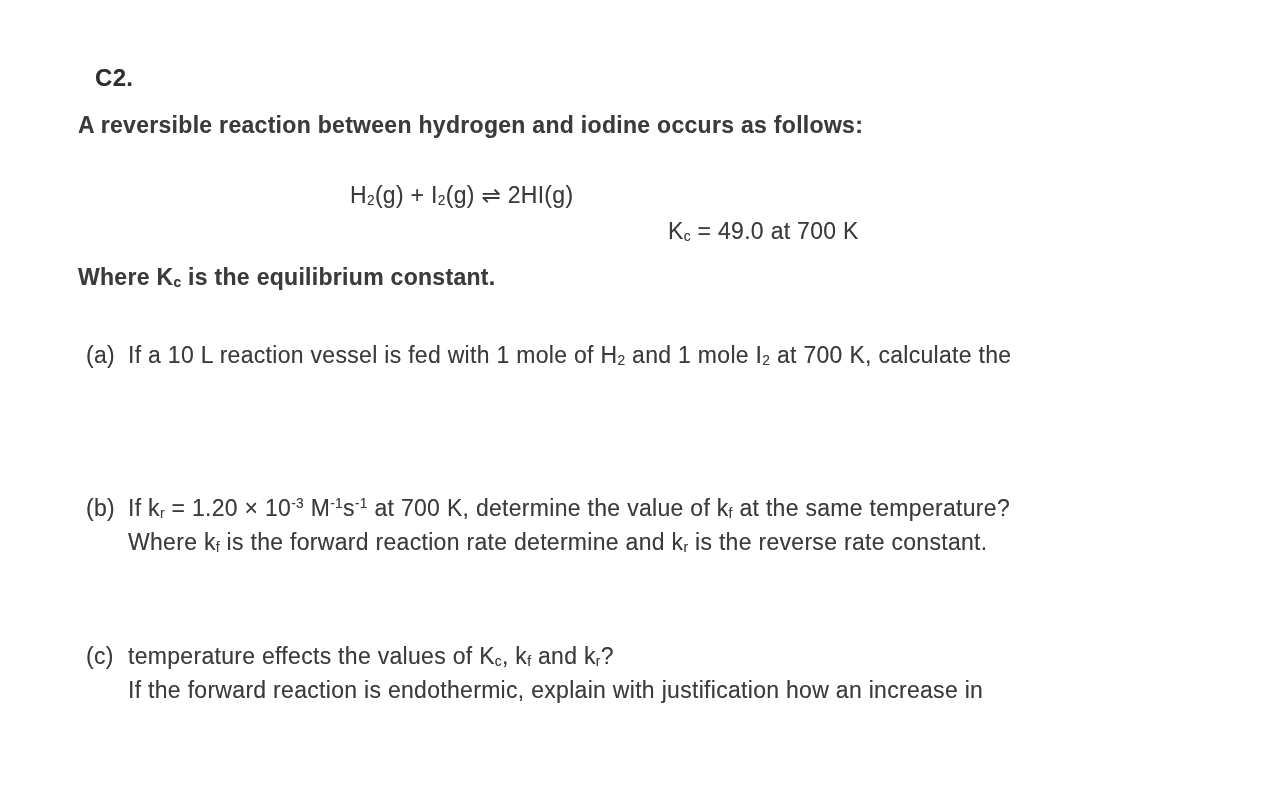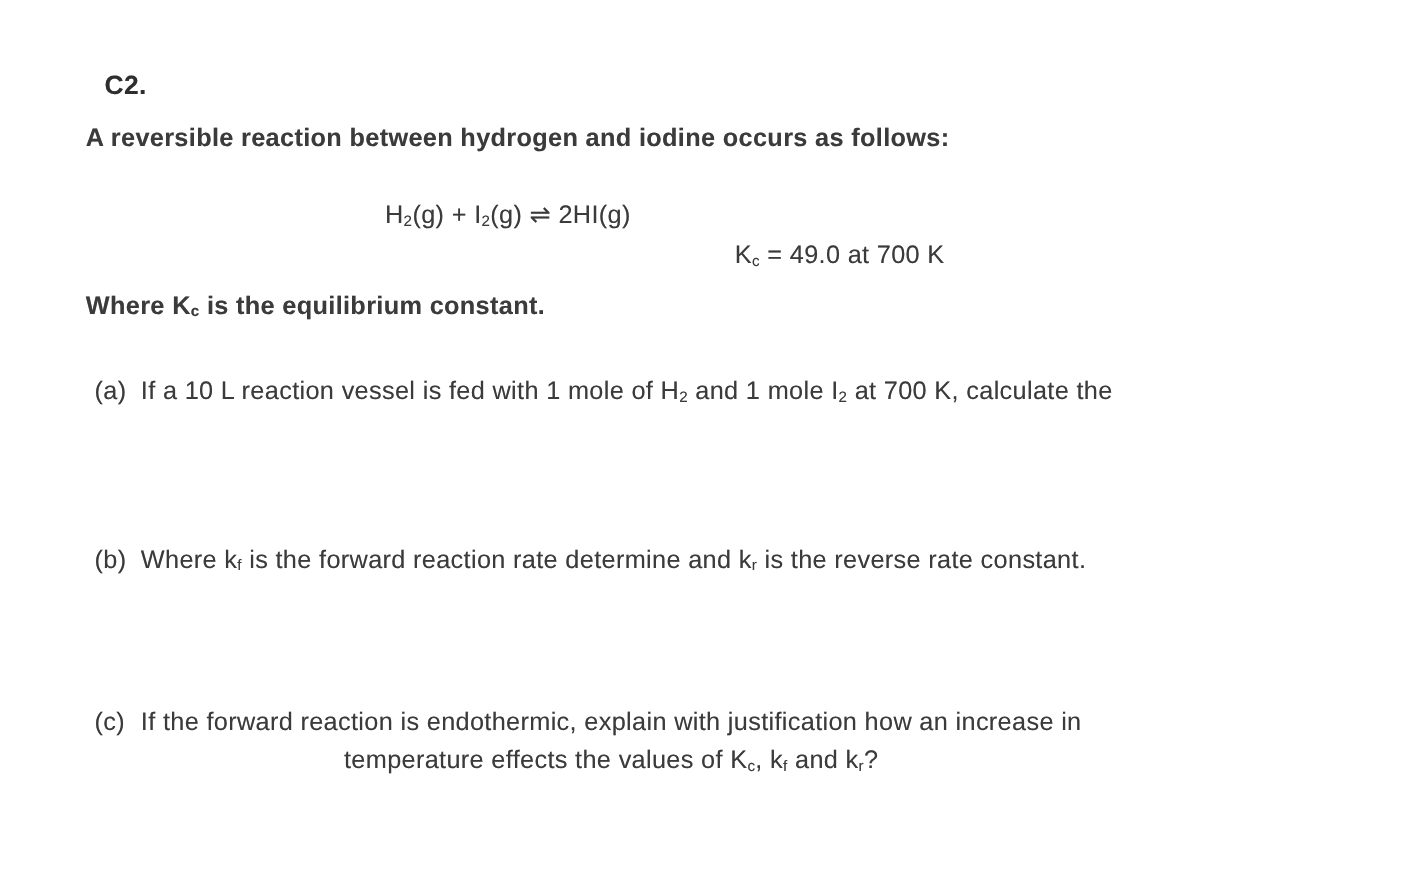--- a/index.html
+++ b/index.html
@@ -55,21 +55,20 @@
   .part-c { top: 639px; }
   .part-label {
     flex: 0 0 42px;
     line-height: 34px;
   }
   .part-lines { flex: 1 1 auto; }
   .pline {
     display: block;
     line-height: 34px;
     white-space: nowrap;
-    text-align: center;
   }
   sub {
     font-size: 0.6em;
     line-height: 0;
     vertical-align: -0.18em;
   }
   sup {
     font-size: 0.6em;
     line-height: 0;
     vertical-align: 0.55em;
@@ -94,25 +93,26 @@
   <div class="abs part part-a">
     <span class="part-label">(a)</span>
     <span class="part-lines">
       <span class="pline"><span>If a 10 L reaction vessel is fed with 1 mole of H</span><sub>2</sub><span> and 1 mole I</span><sub>2</sub><span> at 700 K, calculate the</span></span>
     </span>
   </div>
 
   <div class="abs part part-b">
     <span class="part-label">(b)</span>
     <span class="part-lines">
+      <span class="pline"><span>If k</span><sub>r</sub><span> = 1.20 × 10</span><sup>-3</sup><span> M</span><sup>-1</sup><span>s</span><sup>-1</sup><span> at 700 K, determine the value of k</span><sub>f</sub><span> at the same temperature?</span></span>
       <span class="pline"><span>Where k</span><sub>f</sub><span> is the forward reaction rate determine and k</span><sub>r</sub><span> is the reverse rate constant.</span></span>
     </span>
   </div>
 
   <div class="abs part part-c">
     <span class="part-label">(c)</span>
     <span class="part-lines">
+      <span class="pline"><span>temperature effects the values of K</span><sub>c</sub><span>, k</span><sub>f</sub><span> and k</span><sub>r</sub><span>?</span></span>
       <span class="pline"><span>If the forward reaction is endothermic, explain with justification how an increase in</span></span>
-      <span class="pline"><span>temperature effects the values of K</span><sub>c</sub><span>, k</span><sub>f</sub><span> and k</span><sub>r</sub><span>?</span></span>
     </span>
   </div>
 
 </div>
 
 </body></html>

